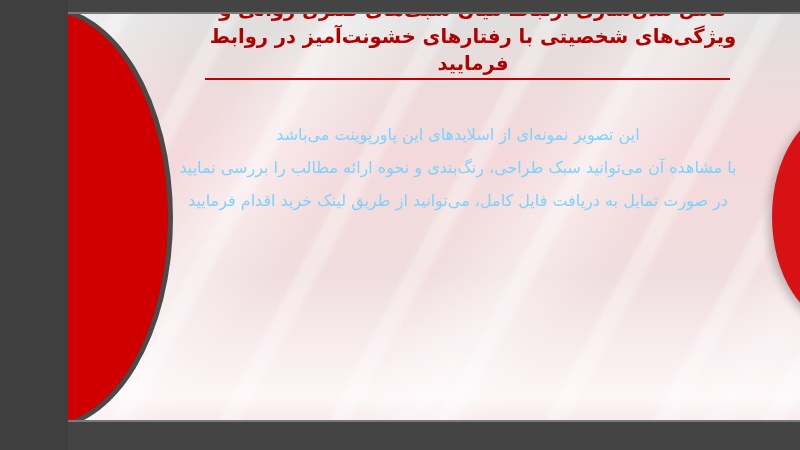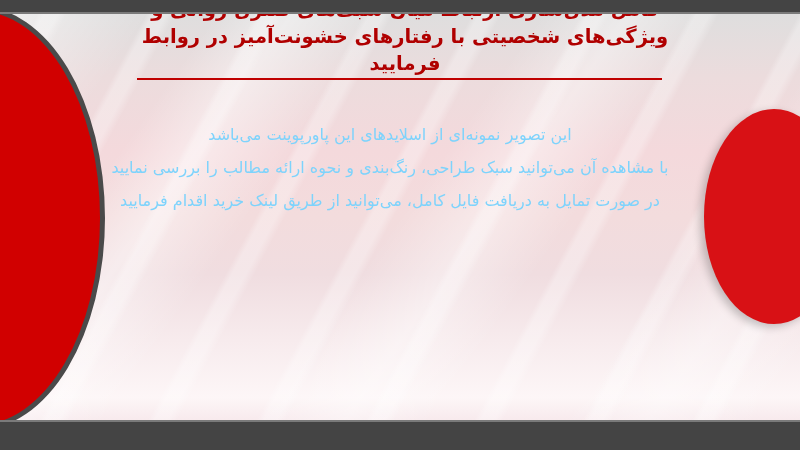--- a/index.html
+++ b/index.html
@@ -7,21 +7,21 @@
     margin: 0;
     padding: 0;
     background: #3f3f3f;
   }
   body {
     font-family: "DejaVu Sans", "Liberation Sans", sans-serif;
   }
 
   #slide {
     position: relative;
-    width: 800px;
+    width: 732px;
     height: 450px;
     overflow: hidden;
     background: #444444;
   }
 
   
   .canvas {
     position: absolute;
     left: 0;
     top: 12px;

